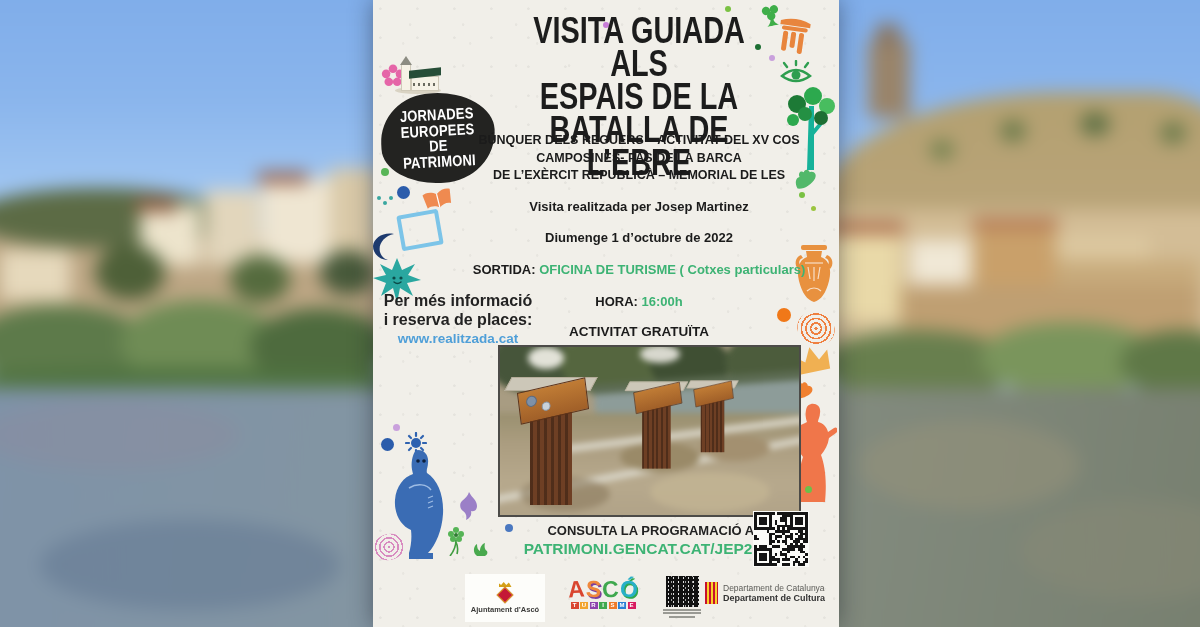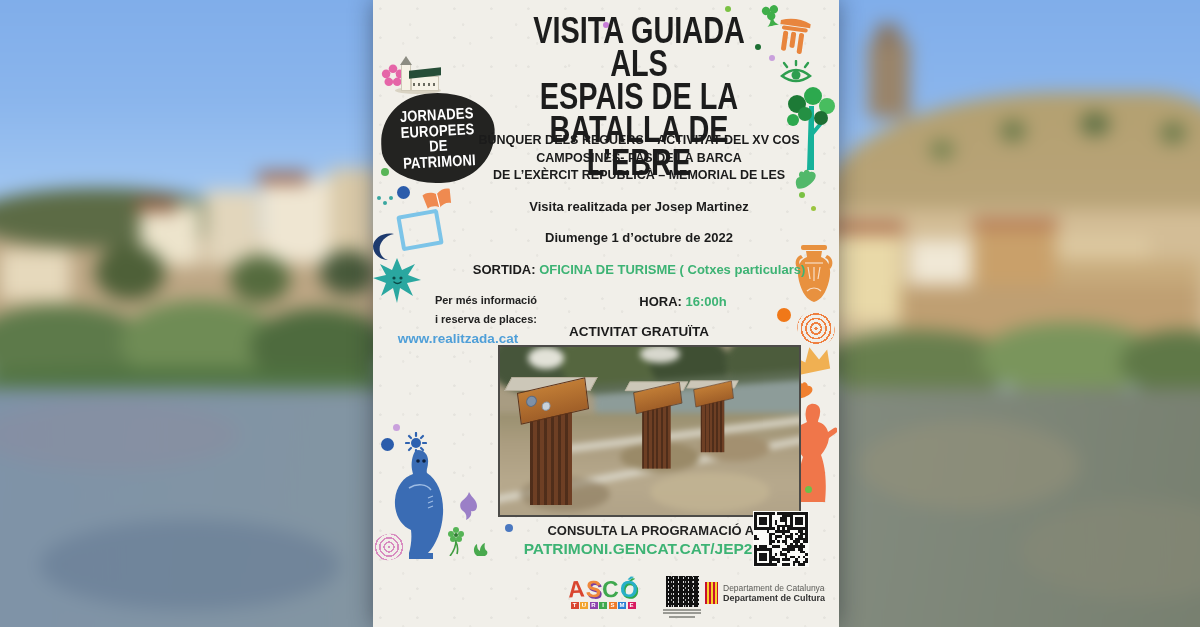--- a/index.html
+++ b/index.html
@@ -51,25 +51,25 @@
   .content{position:absolute;left:92px;width:348px;text-align:center;color:#1b1b1b;}
   .title-block{top:14px;}
   .tl{display:block;font-weight:bold;font-size:37px;line-height:33px;transform:scaleX(.78);
       color:#1c1c1c;letter-spacing:0;}
   .subtitle{top:132px;}
   .stl{display:block;font-weight:bold;font-size:12.5px;line-height:17.5px;white-space:nowrap;}
   .line13{font-weight:bold;font-size:13px;}
   .presenter{top:199px;}
   .datetxt{top:230px;}
   .sortida{top:262px;}
-  .hora{top:294px;margin-left:44px;}
+  .hora{top:294px;}
   .gratis{top:324px;font-size:13.5px;}
   .green{color:#3db374;}
   .infoblk{position:absolute;left:6px;top:291px;width:158px;text-align:center;}
-  .infoblk .b{display:block;font-weight:bold;font-size:11px;line-height:19px;color:#222;text-align:right;}
+  .infoblk .b{display:block;font-weight:bold;font-size:16px;line-height:19px;color:#222;}
   .infoblk .url{display:block;font-weight:bold;font-size:13.5px;line-height:19px;color:#4f9fd8;}
 
   
   .photo{position:absolute;left:125px;top:345px;width:303px;height:172px;border:2px solid #4c4b48;
     background:#a89c82;overflow:hidden;}
   .ph-blur{position:absolute;inset:0;filter:blur(3px);}
   .ph-ground{position:absolute;left:-6px;right:-6px;top:66px;bottom:-6px;
     background:linear-gradient(180deg,#99906f 0%,#ab9d80 28%,#b7a98d 65%,#b0a287 100%);}
   .ph-river{position:absolute;left:95px;top:36px;width:215px;height:44px;background:#8d9c99;transform:rotate(-4deg);}
   .ph-path{position:absolute;background:#d8d4c6;}
@@ -899,20 +899,25 @@
         <div class="qrc on"></div>
         <div class="qrc"></div>
         <div class="qrc on"></div>
         <div class="qrc"></div>
         <div class="qrc on"></div>
         <div class="qrc on"></div>
         <div class="qrc on"></div>
         <div class="qrc"></div>
       </div>
 
+    <div class="logo-aj">
+      <span class="aj-crown"></span>
+      <span class="aj-shield"></span>
+      <span class="aj-text">Ajuntament d’Ascó</span>
+    </div>
     <div class="logo-asco">
       <div class="asco-row">
         <span class="a1">A</span>
         <span class="a2">S</span>
         <span class="a3">C</span>
         <span class="a4">Ó</span>
       </div>
       <div class="turisme">
         <span class="t1">T</span>
         <span class="t2">U</span>

